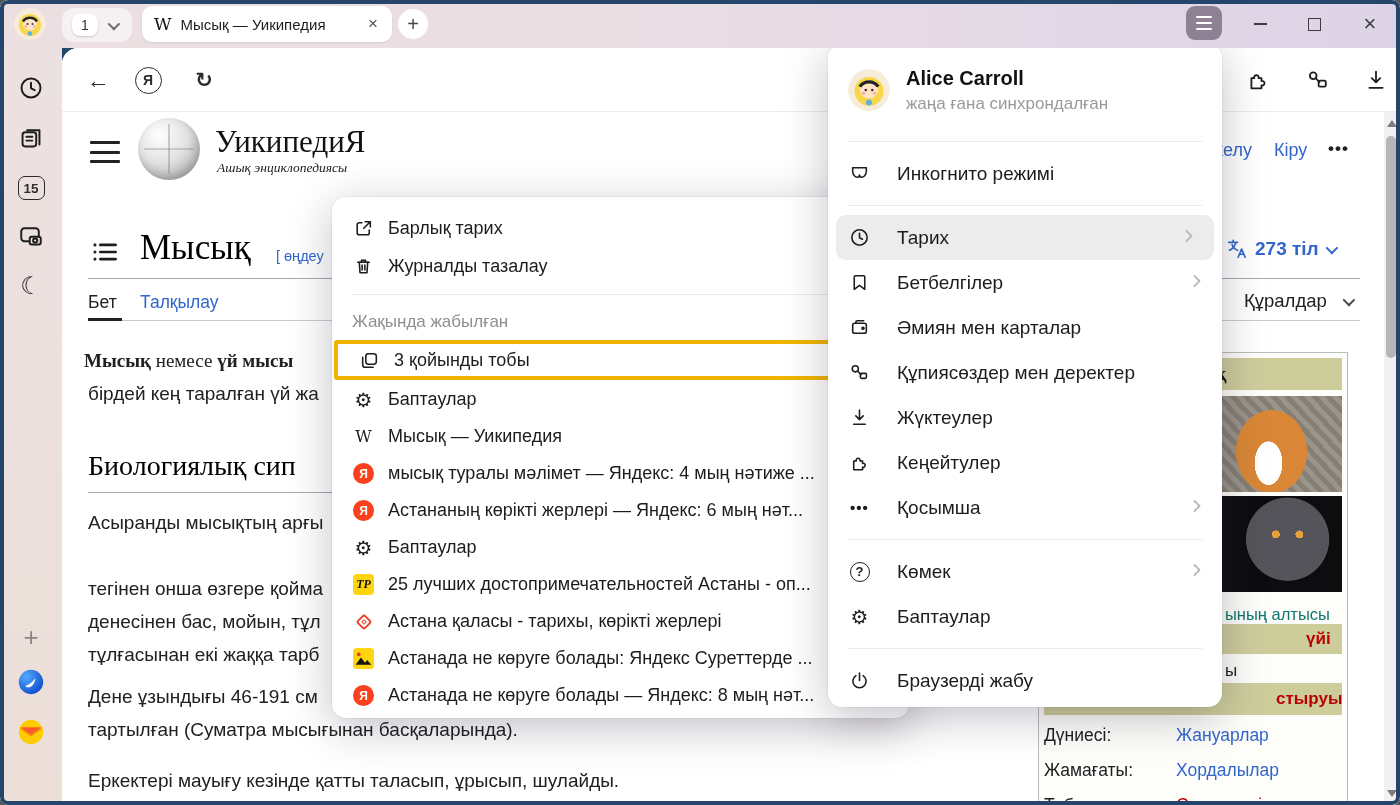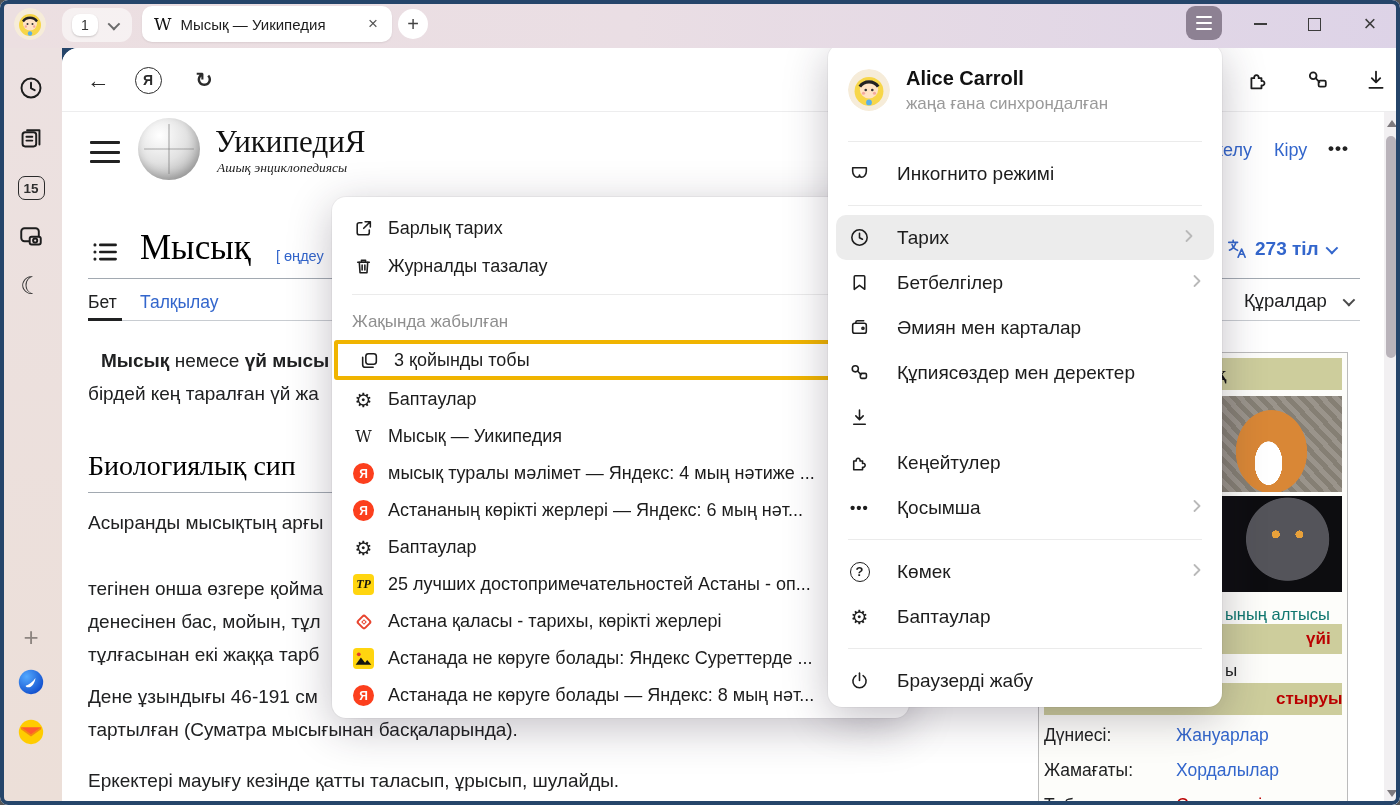--- a/index.html
+++ b/index.html
@@ -192,21 +192,21 @@
   </div>
   <div class="pg tabbet" style="position: absolute; left: 88px; top: 292px;">Бет</div>
   <div class="pg tabtalk" style="position: absolute; left: 140px; top: 292px;">Талқылау</div>
   <div class="pg tabsrule" style="position:absolute;"></div>
   <div class="pg betub" style="position:absolute;"></div>
   <div class="pg tools" style="position: absolute; left: 1244px; top: 290px;">
     <span>Құралдар</span>
     <span class="cdown"></span>
   </div>
 
-  <div class="bl" style="left:101px;top:350px;"><b>Мысық</b><span> немесе </span><b>үй мысы</b></div>
+  <div class="bl" style="left:84px;top:350px;font-family:Liberation Serif, serif;"><b>Мысық</b><span> немесе </span><b>үй мысы</b></div>
   <div class="bl" style="left:88px;top:383px;">бірдей кең таралған үй жа</div>
   <div class="bl h2s" style="left:88px;top:450px;">Биологиялық сип</div>
   <div class="bl bodyrule" style="position:absolute;"></div>
   <div class="bl" style="left:88px;top:512px;">Асыранды мысықтың арғы</div>
   <div class="bl" style="left:88px;top:578px;">тегінен онша өзгере қойма</div>
   <div class="bl" style="left:88px;top:611px;">денесінен бас, мойын, тұл</div>
   <div class="bl" style="left:88px;top:644px;">тұлғасынан екі жаққа тарб</div>
   <div class="bl" style="left:88px;top:686px;">Дене ұзындығы 46-191 см</div>
   <div class="bl" style="left:88px;top:719px;">тартылған (Суматра мысығынан басқаларында).</div>
   <div class="bl" style="left:88px;top:770px;">Еркектері мауығу кезінде қатты таласып, ұрысып, шулайды.</div>
@@ -532,20 +532,21 @@
           </svg>
         </span>
       <span class="mlabel">Құпиясөздер мен деректер</span>
     </div>
     <div class="mi">
       <span class="mico">
           <svg class="st" viewBox="0 0 20 20">
             <path d="M10 3v8.5M6.5 8.5L10 12l3.5-3.5M4.5 16.5h11"></path>
           </svg>
         </span>
+      <span class="mlabel">Жүктеулер</span>
     </div>
     <div class="mi">
       <span class="mico">
           <svg class="st" viewBox="0 0 20 20">
             <path d="M4.5 8.5h2.4a1.9 1.9 0 1 1 3.6 0h2.4v2.4a1.9 1.9 0 1 1 0 3.6v2.4H4.5z"></path>
           </svg>
         </span>
       <span class="mlabel">Кеңейтулер</span>
     </div>
     <div class="mi">

